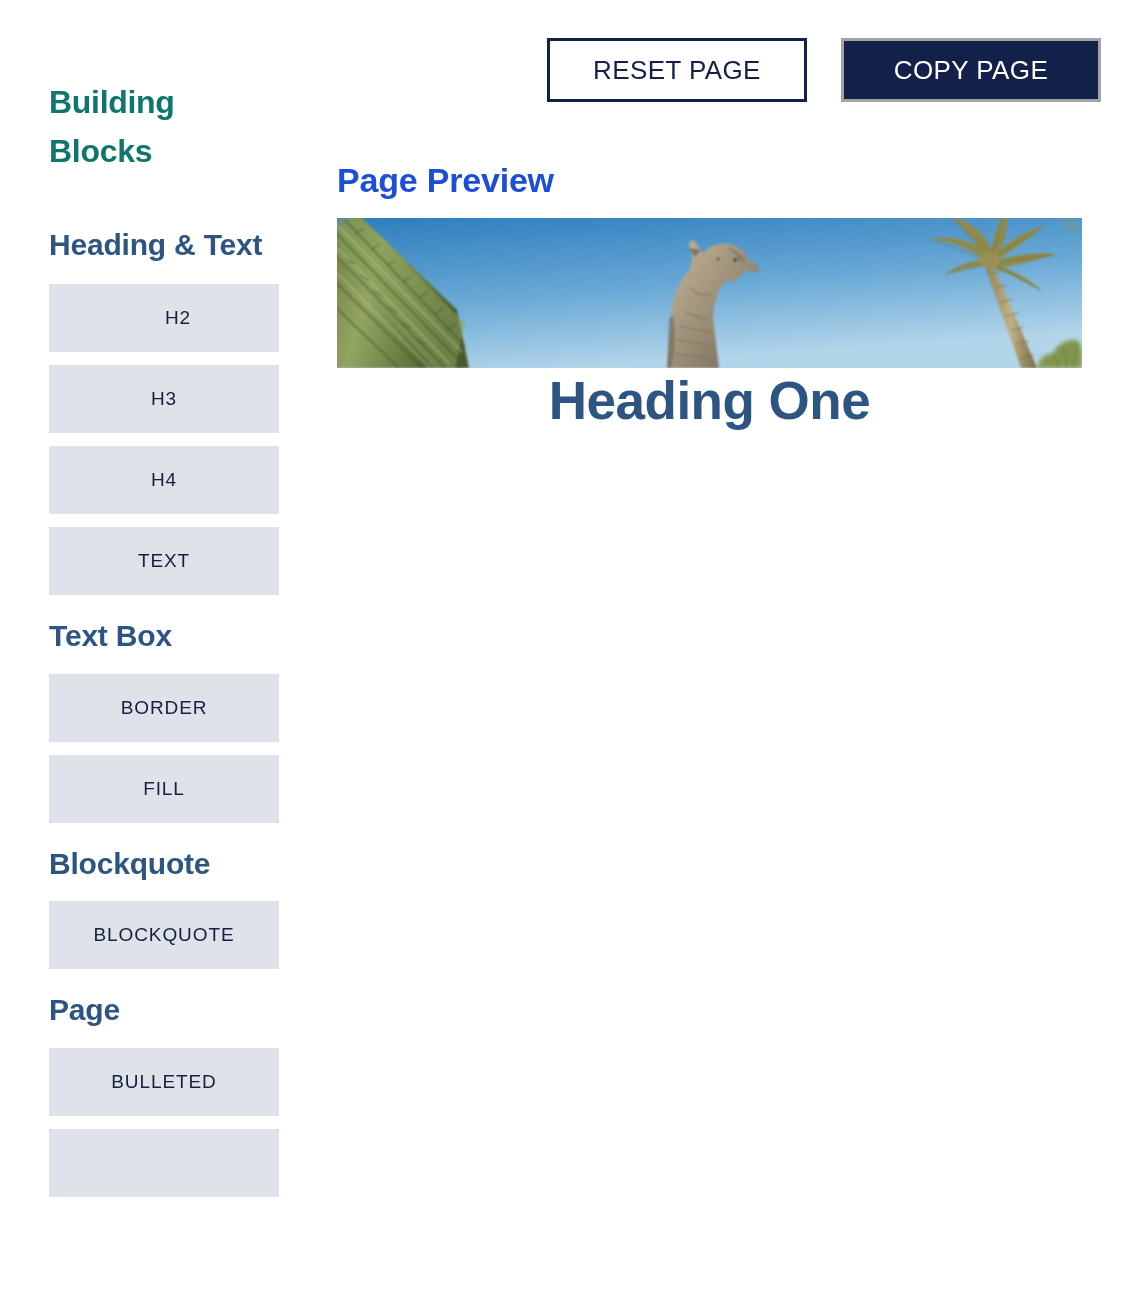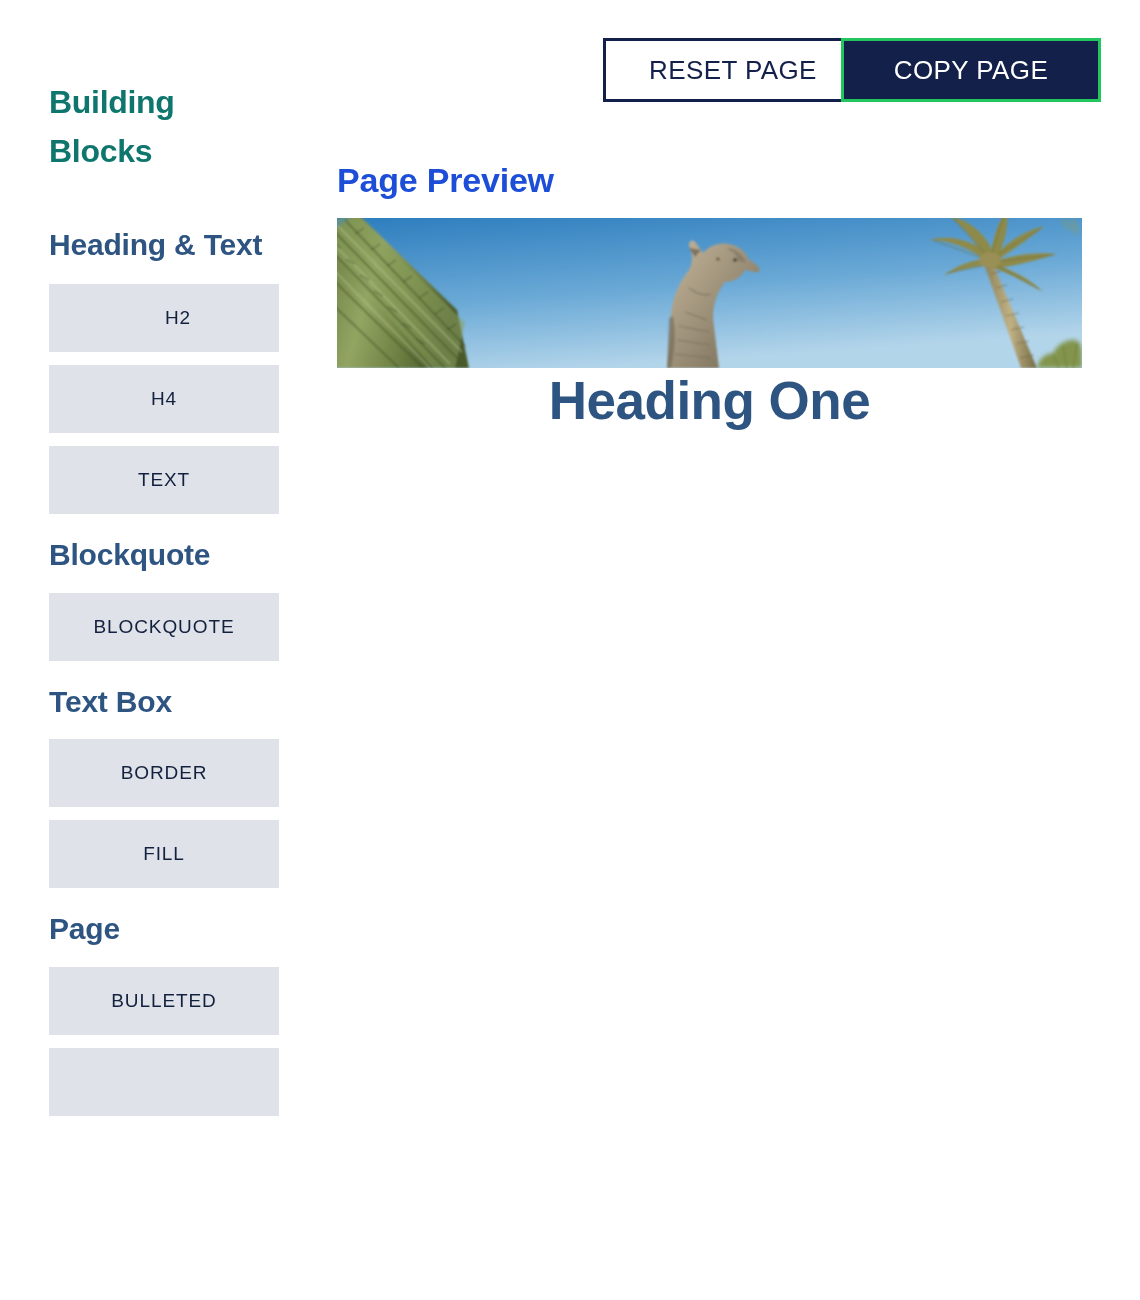--- a/index.html
+++ b/index.html
@@ -19,21 +19,21 @@
   
   .topbar {
     position: absolute;
     left: 0;
     top: 0;
     width: 1140px;
     height: 120px;
   }
   .btn-reset {
     position: absolute;
-    left: 603px;
+    left: 547px;
     top: 38px;
     width: 260px;
     height: 64px;
     box-sizing: border-box;
     background: #ffffff;
     border: 3px solid #12204a;
     color: #12204a;
     font-size: 26px;
     font-family: "Liberation Sans", sans-serif;
     letter-spacing: 0.4px;
@@ -43,21 +43,21 @@
     padding: 0;
   }
   .btn-copy {
     position: absolute;
     left: 841px;
     top: 38px;
     width: 260px;
     height: 64px;
     box-sizing: border-box;
     background: #12204a;
-    border: 3px solid #22c55e;
+    border: 3px solid #a3a3a3;
     color: #ffffff;
     font-size: 26px;
     font-family: "Liberation Sans", sans-serif;
     letter-spacing: 0.4px;
     line-height: 58px;
     text-align: center;
     cursor: pointer;
     padding: 0;
   }
 
@@ -169,33 +169,34 @@
   <button class="btn-copy">COPY PAGE</button>
 </div>
 
 <aside class="sidebar">
   <h1 class="sidebar-title">Building Blocks</h1>
   <div class="sidebar-body">
 
     <section class="group">
       <h2 class="group-heading">Heading &amp; Text</h2>
       <button class="block-btn">H2</button>
+      <button class="block-btn">H3</button>
       <button class="block-btn">H4</button>
       <button class="block-btn">TEXT</button>
-    </section>
-
-    <section class="group">
-      <h2 class="group-heading">Blockquote</h2>
-      <button class="block-btn">BLOCKQUOTE</button>
     </section>
 
     <section class="group">
       <h2 class="group-heading">Text Box</h2>
       <button class="block-btn">BORDER</button>
       <button class="block-btn">FILL</button>
+    </section>
+
+    <section class="group">
+      <h2 class="group-heading">Blockquote</h2>
+      <button class="block-btn">BLOCKQUOTE</button>
     </section>
 
     <section class="group">
       <h2 class="group-heading">Page</h2>
       <button class="block-btn">BULLETED</button>
       <button class="block-btn"></button>
     </section>
 
   </div>
 </aside>

